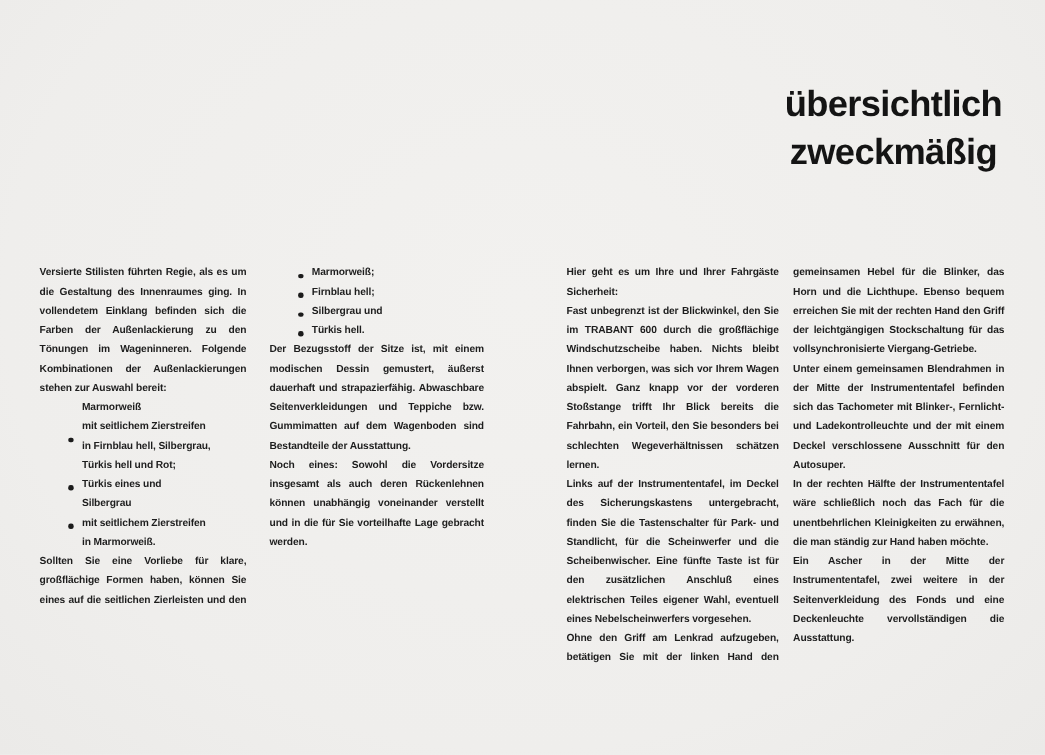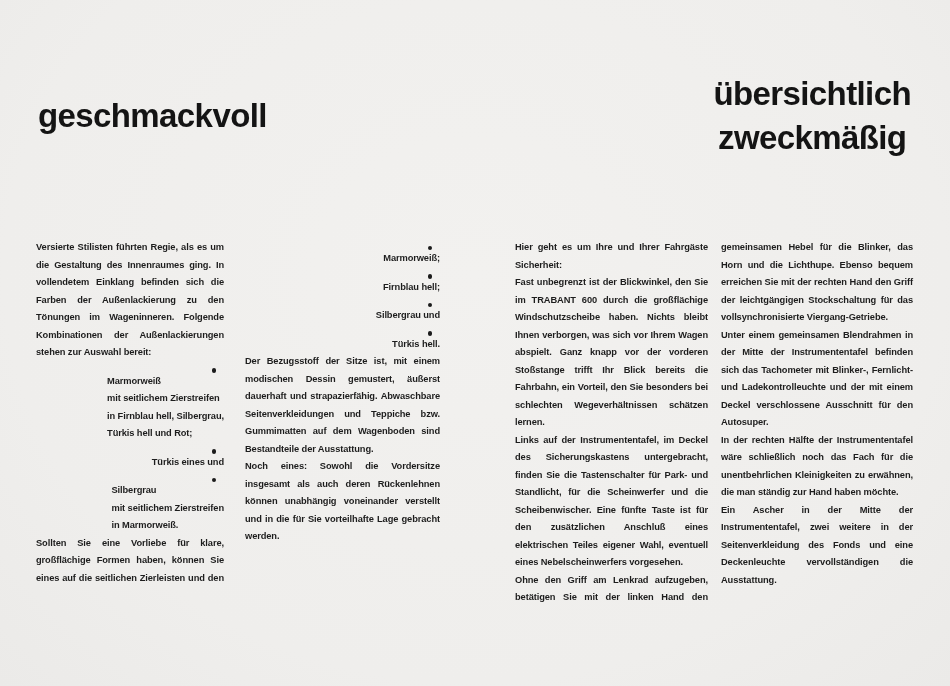--- a/index.html
+++ b/index.html
@@ -24,30 +24,29 @@
     font-size:9.3px;font-weight:bold;line-height:17.5px;letter-spacing:-0.1px;
     text-align:justify;color:#1d1d1d;
   }
   #col1{left:36px;width:188px;}
   #col2{left:245px;width:195px;}
   #col3{left:515px;width:193px;}
   #col4{left:721px;width:192px;}
   .col p{margin:0;}
   .col p.cont{text-align-last:justify;}
   ul.bullets{list-style:none;margin:0;padding:0;}
-  ul.bullets li{display:flex;align-items:flex-end;padding-left:26px;text-align:left;flex-direction:column;}
+  ul.bullets li{display:flex;align-items:center;padding-left:26px;text-align:left;}
   .dot{flex:none;width:4.5px;height:4.5px;border-radius:50%;background:#1b1b1b;margin:6.5px 8px 0 0;}
   .bt{white-space:pre-line;}
 </style>
 </head>
 <body>
 
 <div class="sheet">
 
-  <h1 class="heading heading-left">geschmackvoll</h1>
 
   <div class="heading heading-right">
     <div>übersichtlich</div>
     <div>zweckmäßig</div>
   </div>
 
   <div class="col" id="col1">
     <p>Versierte Stilisten führten Regie, als es um die Gestaltung des Innenraumes ging. In vollendetem Einklang befinden sich die Farben der Außenlackierung zu den Tönungen im Wageninneren. Folgende Kombinationen der Außenlackierungen stehen zur Auswahl bereit:</p>
     <ul class="bullets">
       <li>

